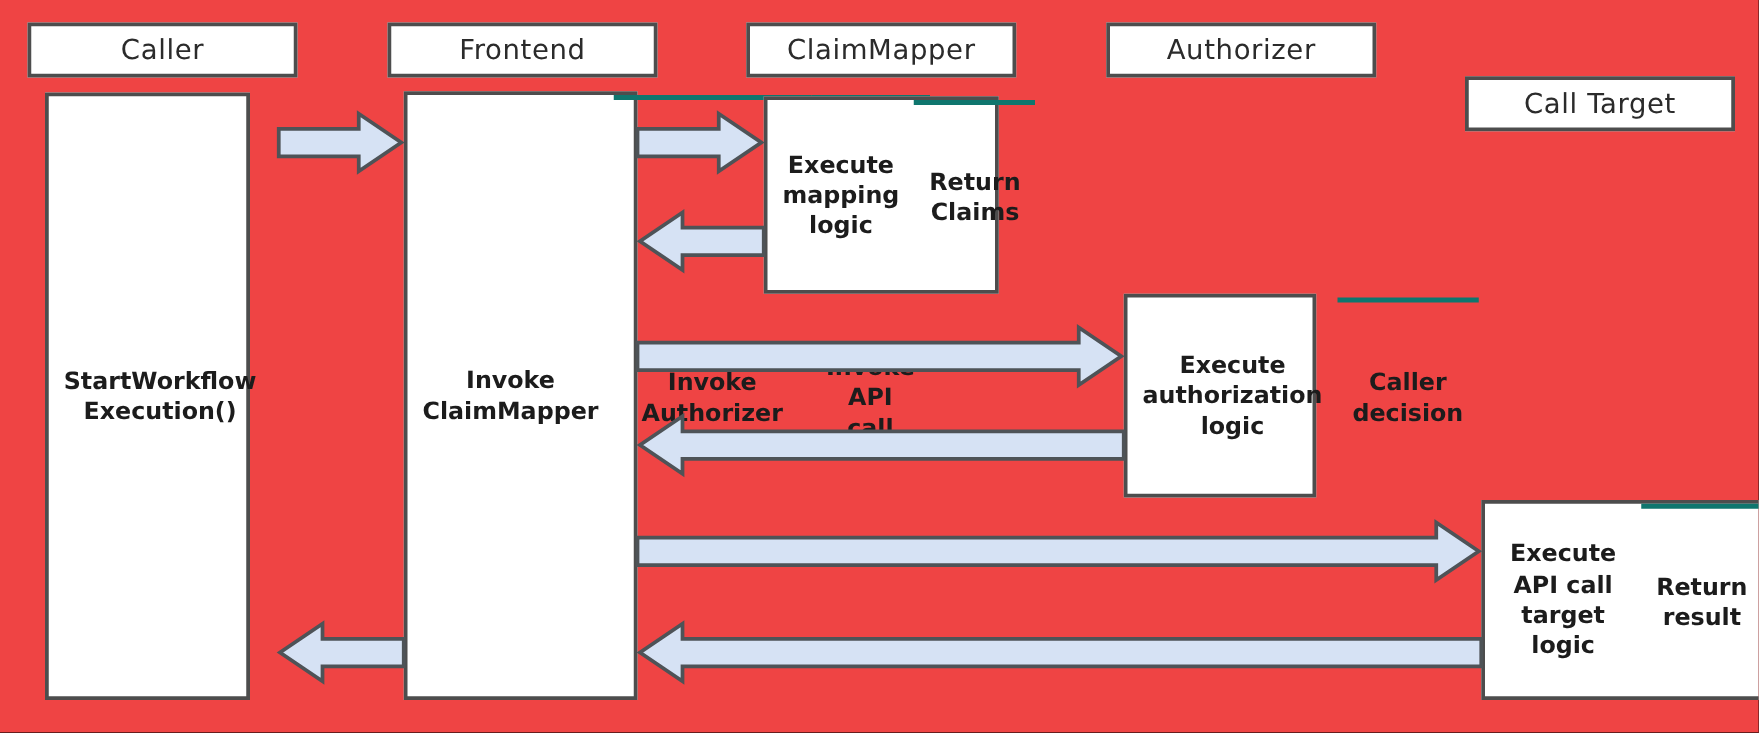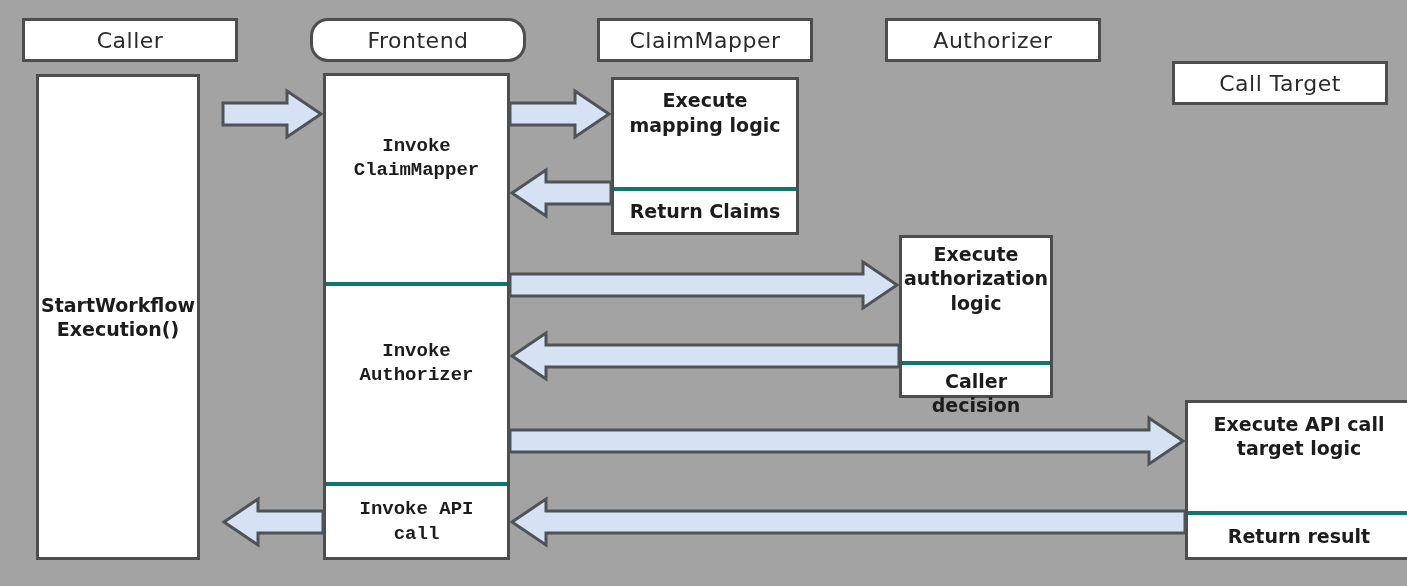--- a/index.html
+++ b/index.html
@@ -4,57 +4,56 @@
 <style>
   html, body {
     margin: 0;
     padding: 0;
     background: #000000;
   }
   .stage {
     position: relative;
     width: 1407px;
     height: 586px;
-    background: #a3a3a3;
+    background: #ef4444;
     font-family: "DejaVu Sans", "Liberation Sans", sans-serif;
     overflow: hidden;
   }
   .hbox {
     position: absolute;
     top: 18px;
     width: 216px;
     height: 44px;
     background: #ffffff;
     border: 3px solid #4d4d4d;
     box-sizing: border-box;
     display: flex;
     align-items: center;
     justify-content: center;
     font-size: 22px;
     font-weight: 400;
     color: #2b2b2b;
     letter-spacing: 0.5px;
   }
   .h-caller      { left: 22px; }
-  .h-frontend    { left: 310px; border-radius: 18px; }
+  .h-frontend    { left: 310px; }
   .h-claimmapper { left: 597px; }
   .h-authorizer  { left: 885px; }
   .h-calltarget  { left: 1172px; margin-top: 43px; }
 
   .activation {
     position: absolute;
     background: #ffffff;
     border: 3px solid #4d4d4d;
     box-sizing: border-box;
     display: flex;
-    flex-direction: column;
-    gap: 42px;
+    flex-direction: row;
   }
   .a-caller      { left: 36px;   top: 74px;  width: 164px; height: 486px; }
-  .a-frontend    { left: 323px;  top: 73px;  width: 187px; height: 487px; font-family: Liberation Mono, monospace; }
+  .a-frontend    { left: 323px;  top: 73px;  width: 187px; height: 487px; }
   .a-claimmapper { left: 611px;  top: 77px;  width: 188px; height: 158px; }
   .a-authorizer  { left: 899px;  top: 235px; width: 154px; height: 163px; }
   .a-calltarget  { left: 1185px; top: 400px; width: 228px; height: 160px; }
 
   .segment {
     flex: 1 1 auto;
     display: flex;
     align-items: center;
     justify-content: center;
     text-align: center;

